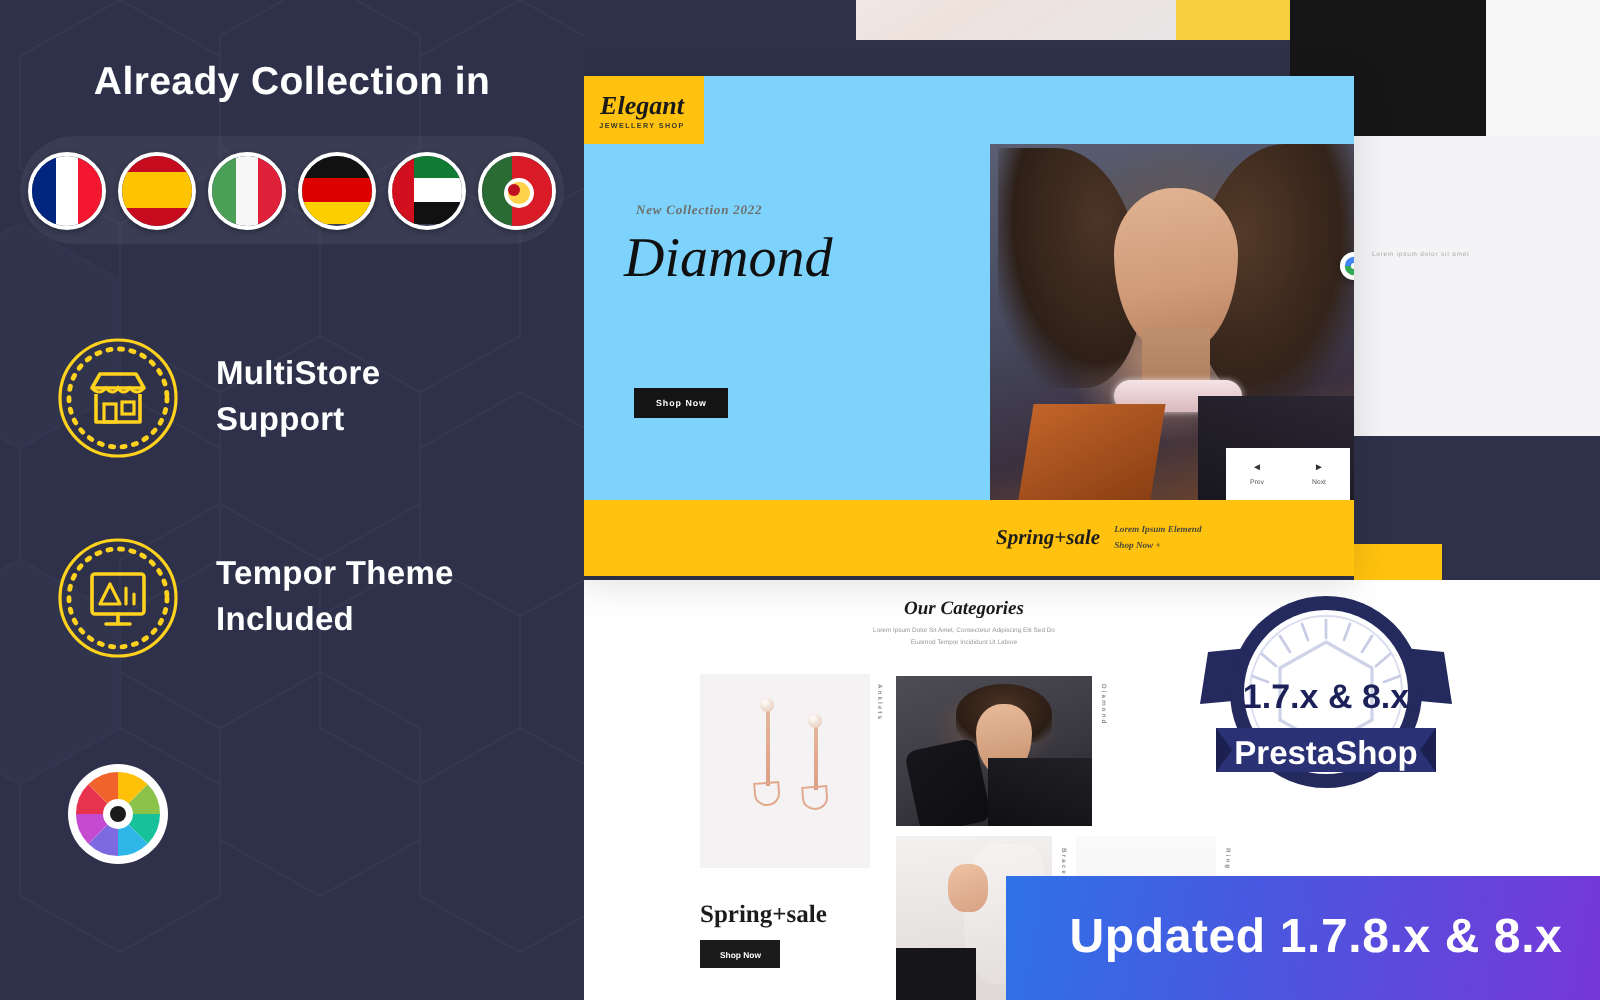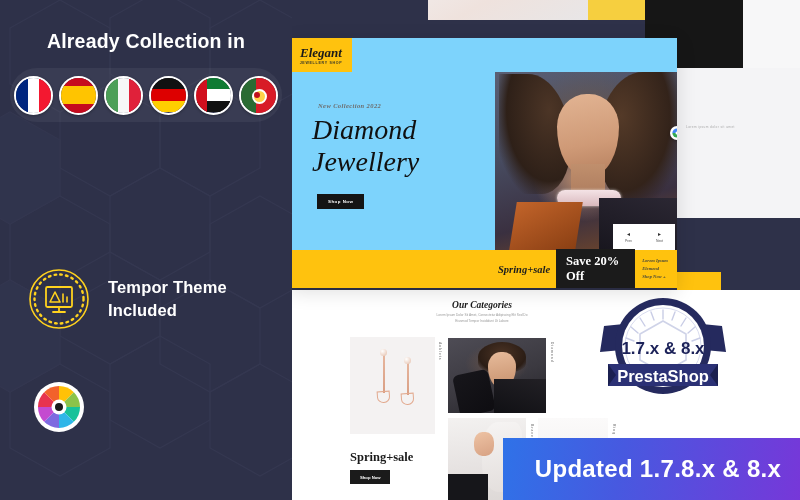--- a/index.html
+++ b/index.html
@@ -378,21 +378,20 @@
     <div class="hero-card">
       <div class="hero-logo">
         <div class="lg-name">Elegant</div>
         <div class="lg-sub">JEWELLERY SHOP</div>
       </div>
 
       <div class="hero-left">
         <div class="hero-eyebrow">New Collection 2022</div>
         <div class="hero-title">
           <div>Diamond</div>
-          <div>Jewellery</div>
         </div>
         <div class="hero-btn">Shop Now</div>
       </div>
 
       <div class="hero-photo">
         <div class="hair-l"></div>
         <div class="hair-r"></div>
         <div class="face"></div>
         <div class="neck"></div>
         <div class="choker"></div>
@@ -416,21 +415,20 @@
           <path d="M5 .4 A4.6 4.6 0 0 1 9.6 5 L5 5 Z" fill="#ea4335"></path>
           <path d="M9.6 5 A4.6 4.6 0 0 1 5 9.6 L5 5 Z" fill="#fbbc05"></path>
           <path d="M5 9.6 A4.6 4.6 0 0 1 .4 5 L5 5 Z" fill="#34a853"></path>
           <path d="M.4 5 A4.6 4.6 0 0 1 5 .4 L5 5 Z" fill="#4285f4"></path>
           <circle cx="5" cy="5" r="1.5" fill="#fff"></circle>
         </svg>
       </div>
 
       <div class="hero-strip">
         <div class="strip-spring">Spring+sale</div>
-        <div class="strip-save">Save 20% Off</div>
         <div class="strip-note">
           <span>Lorem Ipsum Elemend</span>
           <span>Shop Now +</span>
         </div>
       </div>
     </div>
   </div>
 
   <div class="left-panel">
     <svg class="hexbg" width="292" height="500" viewBox="0 0 292 500" aria-hidden="true">
@@ -487,20 +485,37 @@
           <i></i>
         </div>
       <div class="flag pt">
           <i></i>
           <i></i>
           <i></i>
           <i></i>
         </div>
     </div>
 
+    <div class="feature f1">
+      <div class="f-icon">
+        <svg width="62" height="62" viewBox="0 0 62 62" aria-hidden="true">
+          <circle cx="31" cy="31" r="29" fill="none" stroke="#ffd21e" stroke-width="1.6"></circle>
+          <circle cx="31" cy="31" r="24.5" fill="none" stroke="#ffd21e" stroke-width="2.4" stroke-dasharray="1.6 4.2" stroke-linecap="round"></circle>
+          <path d="M18 26 L22 19 L40 19 L44 26 Z" fill="none" stroke="#ffd21e" stroke-width="1.8" stroke-linejoin="round"></path>
+          <path d="M18 26 q3.5 4 7 0 q3.5 4 6 0 q2.5 4 6 0 q3.5 4 7 0" fill="none" stroke="#ffd21e" stroke-width="1.6"></path>
+          <path d="M20 29 L20 43 L42 43 L42 29" fill="none" stroke="#ffd21e" stroke-width="1.8" stroke-linejoin="round"></path>
+          <rect x="24" y="34" width="6" height="9" fill="none" stroke="#ffd21e" stroke-width="1.6"></rect>
+          <rect x="33" y="33" width="6" height="6" fill="none" stroke="#ffd21e" stroke-width="1.6"></rect>
+        </svg>
+      </div>
+      <div class="f-text">
+        <div>MultiStore</div>
+        <div>Support</div>
+      </div>
+    </div>
 
     <div class="feature f2">
       <div class="f-icon">
         <svg width="62" height="62" viewBox="0 0 62 62" aria-hidden="true">
           <circle cx="31" cy="31" r="29" fill="none" stroke="#ffd21e" stroke-width="1.6"></circle>
           <circle cx="31" cy="31" r="24.5" fill="none" stroke="#ffd21e" stroke-width="2.4" stroke-dasharray="1.6 4.2" stroke-linecap="round"></circle>
           <rect x="18" y="19" width="26" height="20" rx="1.5" fill="none" stroke="#ffd21e" stroke-width="1.8"></rect>
           <path d="M31 39 L31 44 M25 44 L37 44" fill="none" stroke="#ffd21e" stroke-width="1.8" stroke-linecap="round"></path>
           <path d="M22 34 L27 24 L32 34 Z" fill="none" stroke="#ffd21e" stroke-width="1.6" stroke-linejoin="round"></path>
           <path d="M35 34 L35 26 M39 34 L39 29" fill="none" stroke="#ffd21e" stroke-width="1.6" stroke-linecap="round"></path>

